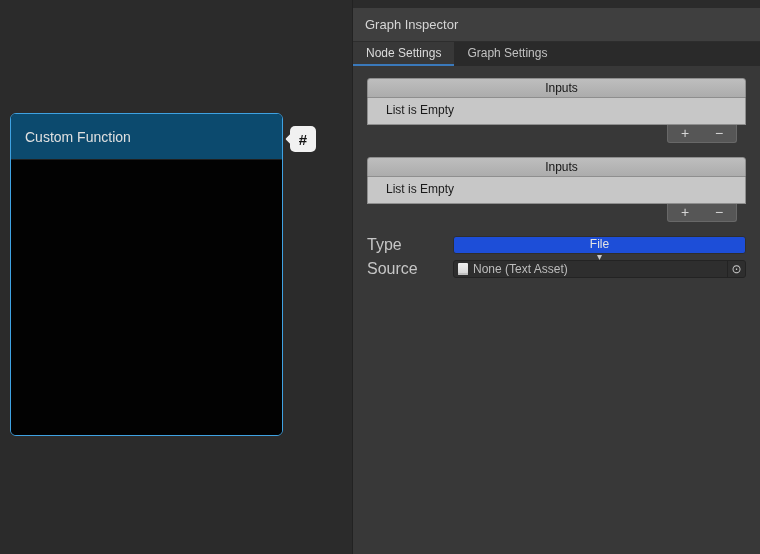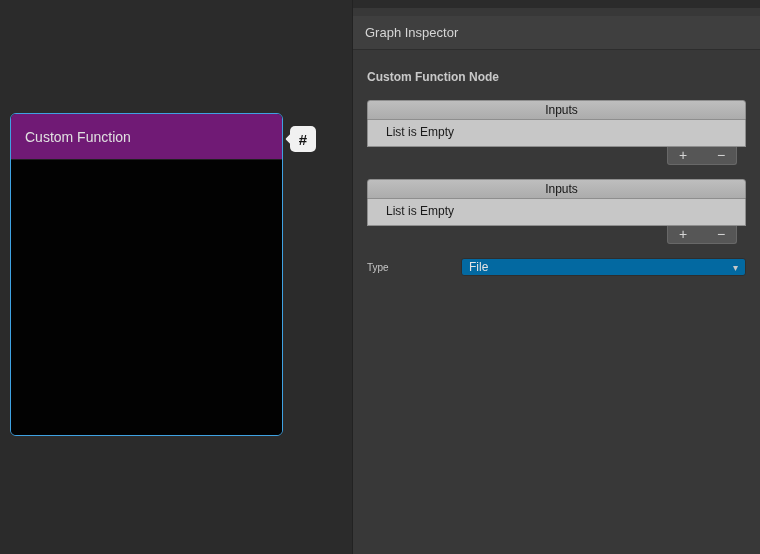--- a/index.html
+++ b/index.html
@@ -1,36 +1,36 @@
 <!DOCTYPE html>
 <html><head>
 <meta charset="utf-8">
 <style>
-  * { margin:0; padding:0; box-sizing:border-box;gap:8px; }
+  * { margin:0; padding:0; box-sizing:border-box; }
   html,body { width:760px; height:554px; overflow:hidden; }
   body {
     font-family:"Liberation Sans", sans-serif;
     background:#2b2b2b;
     position:relative;
     color:#c8c8c8;
     font-size:12px;
   }
 
   
   .canvas { position:absolute; left:0; top:0; width:352px; height:554px; background:#2b2b2b; }
 
   .node {
     position:absolute; left:10px; top:113px; width:273px; height:323px;
     background:#020202;
     border:1.5px solid #3fa2e2;
     border-radius:6px;
     overflow:hidden;
   }
   .node-title-bar {
-    height:46px; background:#701a75; border-bottom:1px solid #202020;
+    height:46px; background:#0c4a6e; border-bottom:1px solid #202020;
     display:flex; align-items:center; padding-left:14px;
   }
   .node-title-bar span { color:#e0e0e0; font-size:14px; }
   .node-body { height:275px; background:#020202; }
 
   .badge {
     position:absolute; left:290px; top:126px; width:26px; height:26px;
     background:#f1f1f1; border-radius:5px;
     display:flex; align-items:center; justify-content:center;
     color:#141414; font-weight:bold; font-size:15px;
@@ -85,26 +85,26 @@
     border:1px solid #686868; border-top:none; border-radius:0 0 3px 3px;
     display:flex; align-items:center; justify-content:space-around;
   }
   .rl-btn {
     width:28px; text-align:center; color:#d6d6d6; font-size:14px; line-height:15px;
     cursor:default;
   }
 
   
   .field-row { display:flex; align-items:center; margin-bottom:6px; height:18px; }
-  .field-label { width:86px; flex:none; color:#c6c6c6; font-size:10px; }
+  .field-label { width:86px; flex:none; color:#c6c6c6; font-size:16px; }
   .field-control { flex:1; }
 
   .dropdown {
-    height:18px; background:#0369a1; border:1px solid #2e2e2e; border-radius:3px;
-    display:flex; align-items:center; padding:0 7px; color:#e3e3e3;
+    height:18px; background:#1d4ed8; border:1px solid #2e2e2e; border-radius:3px;
+    display:flex; align-items:center; padding:0 7px; color:#e3e3e3;flex-direction:column;
   }
   .dd-value { flex:1; font-size:12px; }
   .dd-caret { font-size:10px; color:#c8c8c8; }
 
   .text-input {
     width:100%; height:18px; background:#434343; border:1px solid #2e2e2e;
     border-radius:2px; color:#e0e0e0; font-size:12px; padding:0 6px;
     font-family:"Liberation Sans", sans-serif; outline:none;
   }
   .text-input::placeholder { color:#a3a3a3; opacity:1; }
@@ -142,23 +142,30 @@
   </div>
 </div>
 
 <div class="panel">
   <div class="panel-top-strip"></div>
 
   <div class="panel-header">
     <span>Graph Inspector</span>
   </div>
 
+  <div class="tab-bar">
+    <div class="tab active">
+      <span>Node Settings</span>
+    </div>
+    <div class="tab">
+      <span>Graph Settings</span>
+    </div>
+  </div>
 
   <div class="content">
-    <div class="section-title">Custom Function Node</div>
 
     <div class="rlist">
       <div class="rl-header">
         <span>Inputs</span>
       </div>
       <div class="rl-body">
         <div class="rl-empty">List is Empty</div>
       </div>
       <div class="rl-footer">
         <div class="rl-btns">
@@ -187,15 +194,25 @@
       <div class="field-label">Type</div>
       <div class="field-control">
         <div class="dropdown">
           <span class="dd-value">File</span>
           <span class="dd-caret">▾</span>
         </div>
       </div>
     </div>
 
 
+    <div class="field-row">
+      <div class="field-label">Source</div>
+      <div class="field-control">
+        <div class="object-field">
+          <span class="ta-icon"></span>
+          <span class="obj-value">None (Text Asset)</span>
+          <span class="obj-picker">⊙</span>
+        </div>
+      </div>
+    </div>
 
   </div>
 </div>
 
 </body></html>

